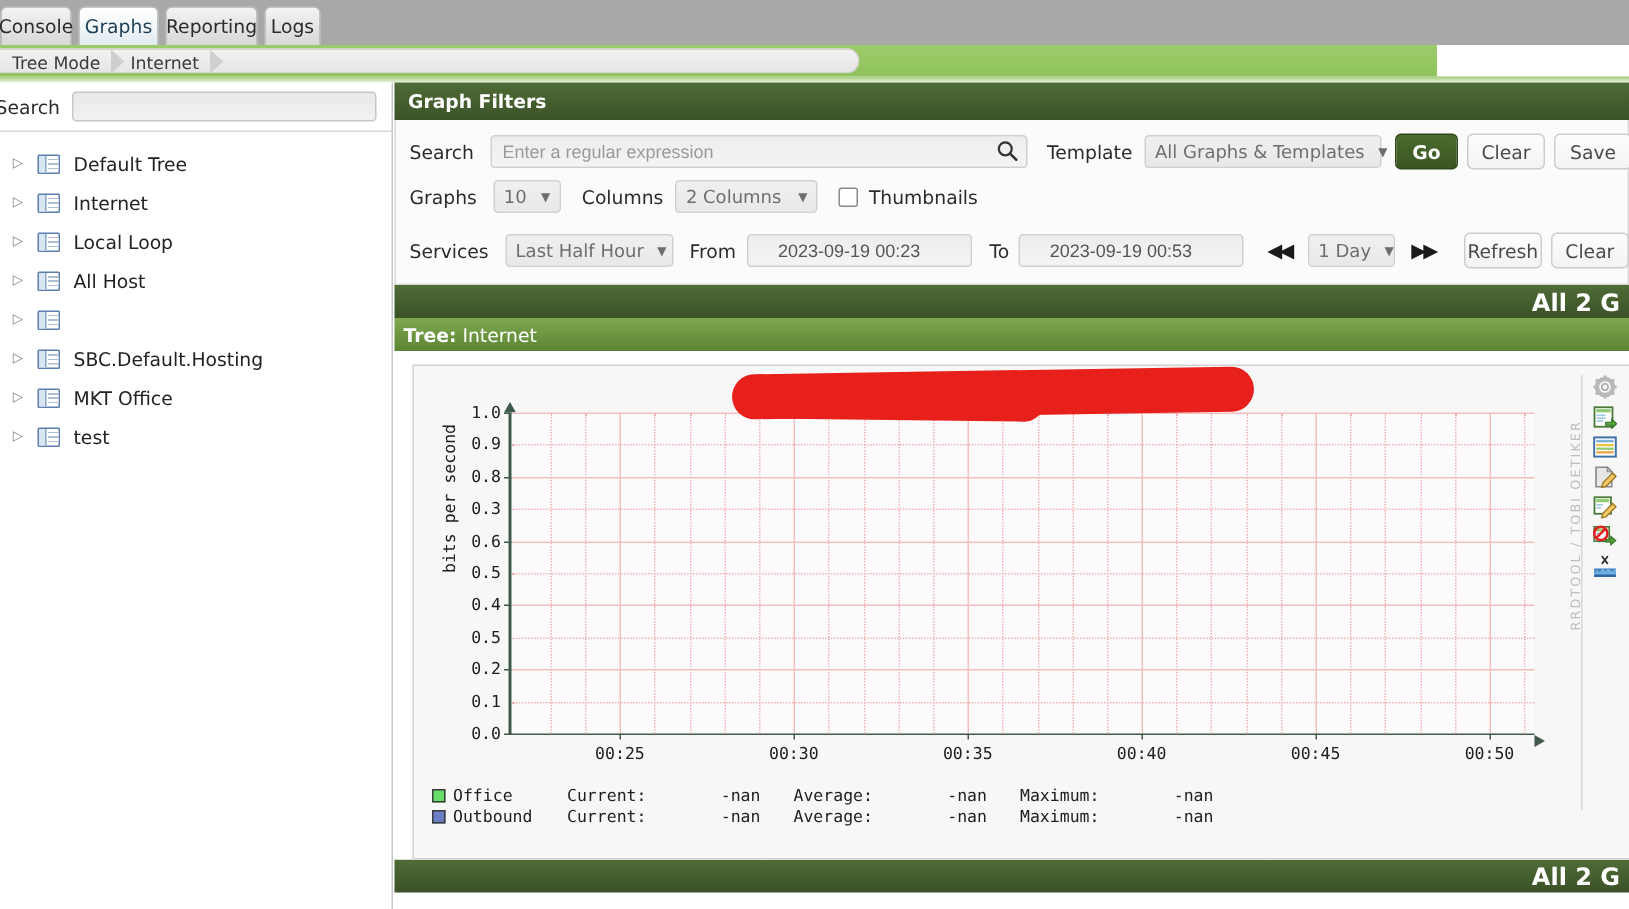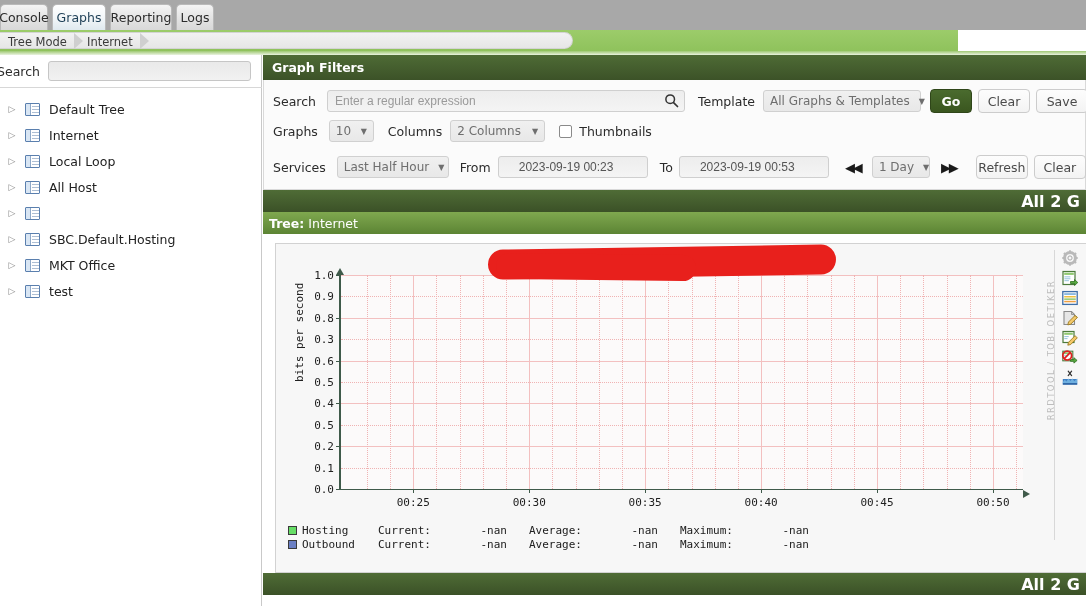--- a/index.html
+++ b/index.html
@@ -565,21 +565,21 @@
         <div class="xtickmark" style="left:78.6%;"></div>
         <div class="xtickmark" style="left:95.6%;"></div>
       </div>
 
       <div id="redaction"></div>
 
 
       <div id="legend">
         <div class="lrow">
           <span class="swatch" style="background:#66dd66;"></span>
-          <span class="lname">Hosting</span>
+          <span class="lname">Office</span>
           <span class="lk">Current:</span>
           <span class="lv">-nan</span>
           <span class="lk">Average:</span>
           <span class="lv">-nan</span>
           <span class="lk">Maximum:</span>
           <span class="lv">-nan</span>
         </div>
         <div class="lrow">
           <span class="swatch" style="background:#6b7fc4;"></span>
           <span class="lname">Outbound</span>

